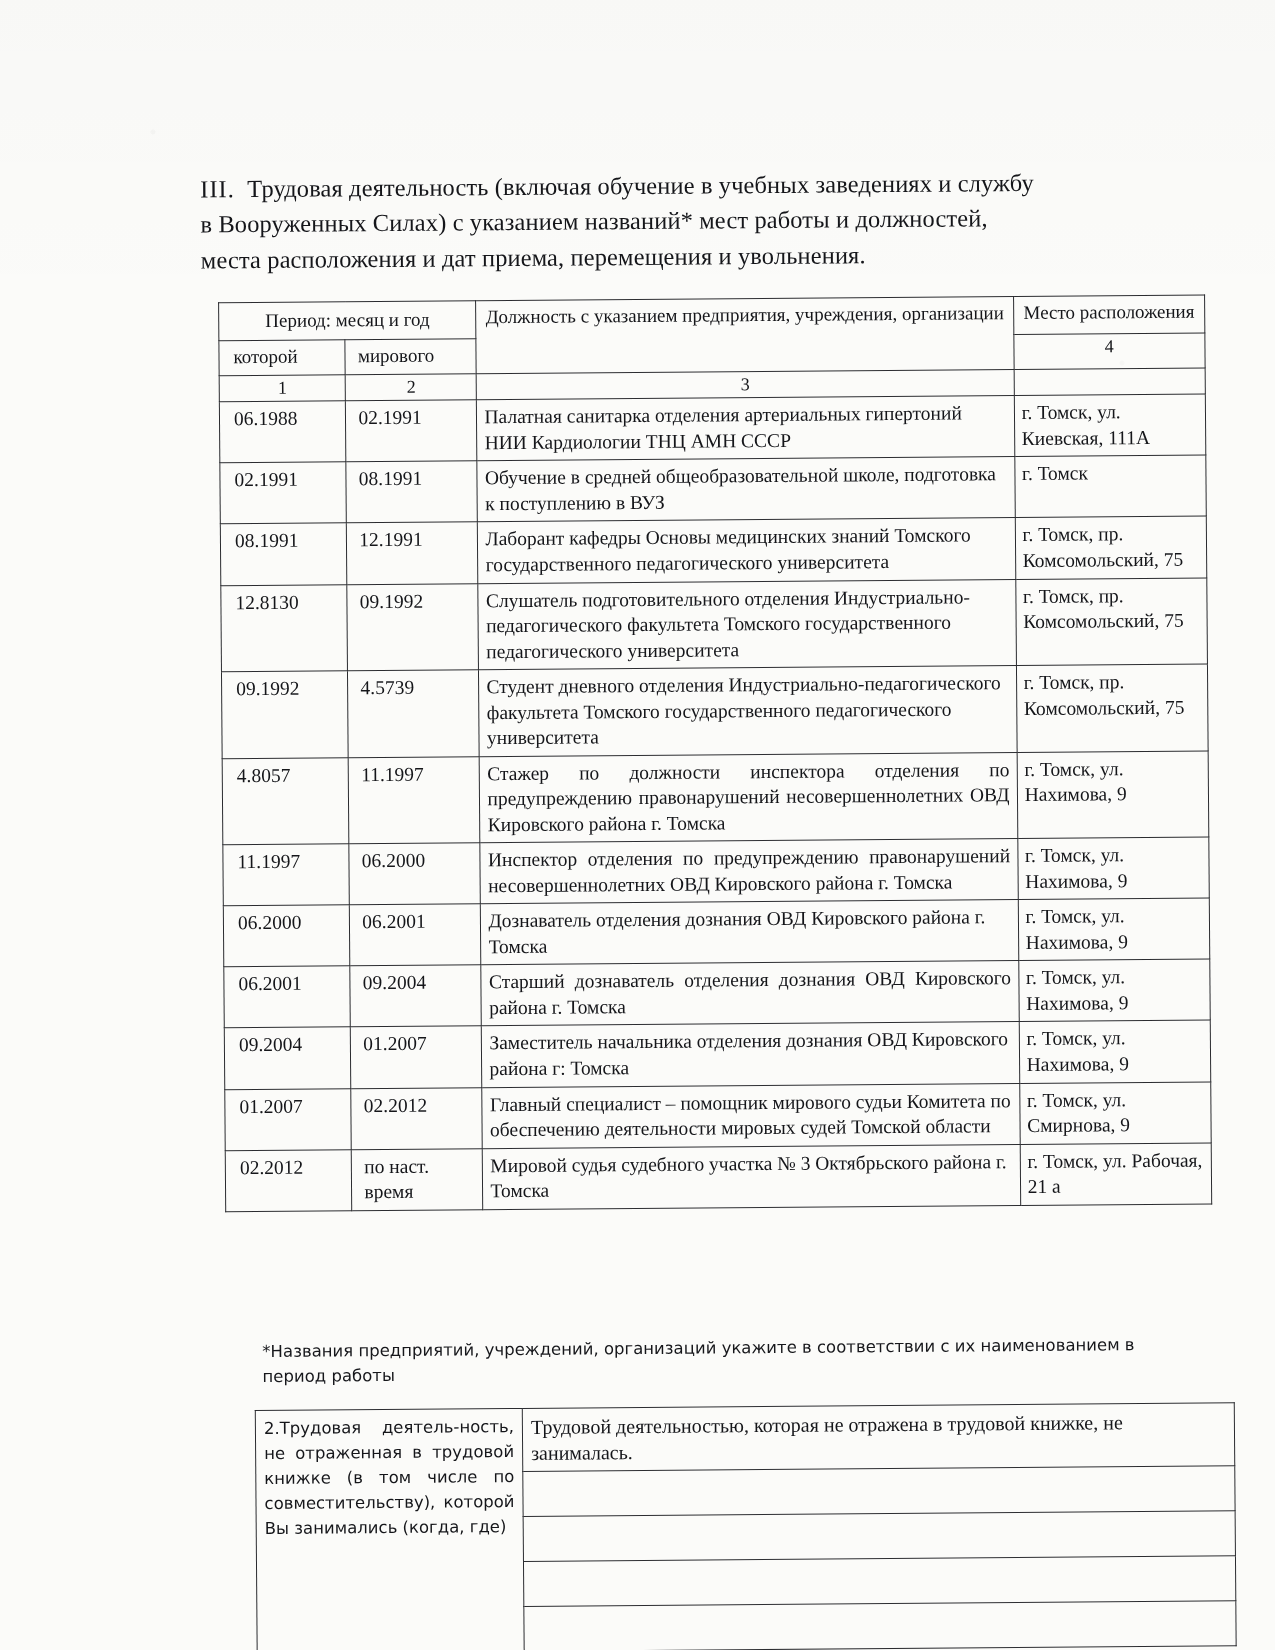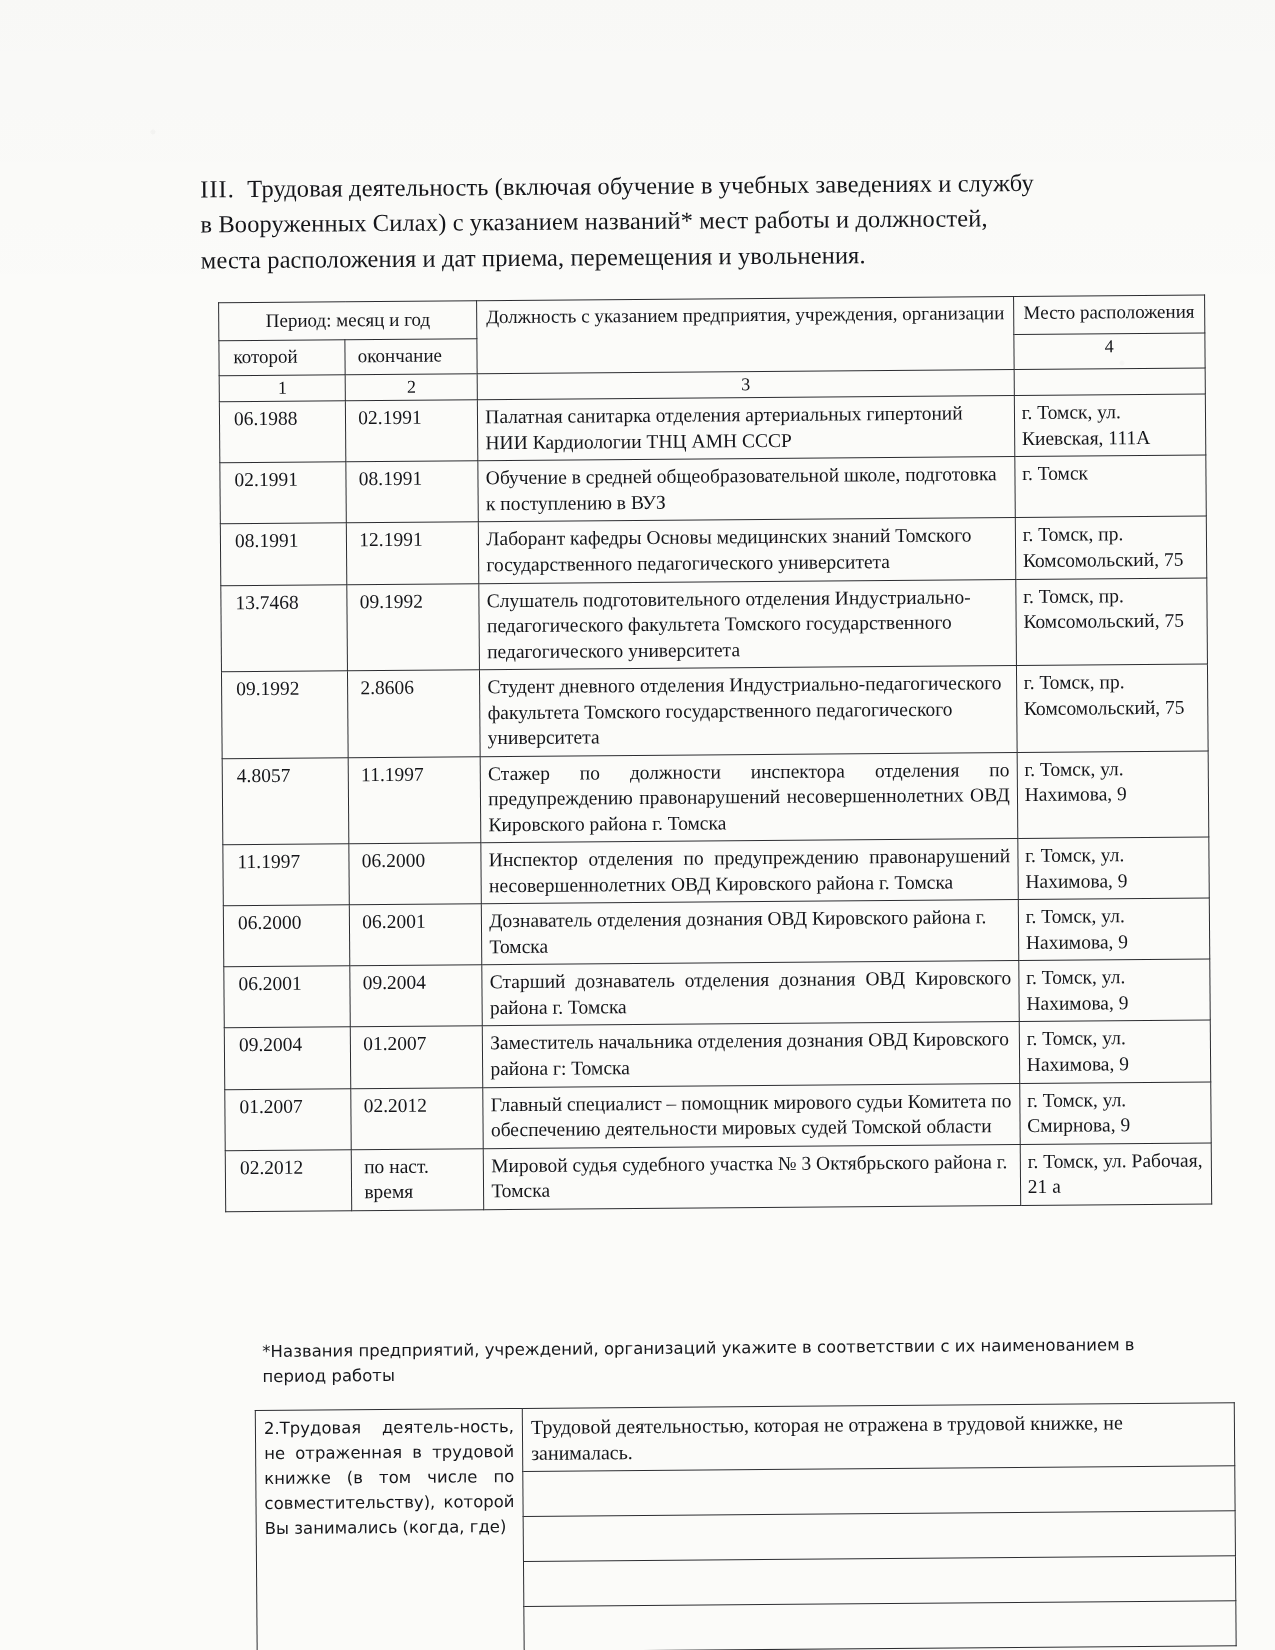--- a/index.html
+++ b/index.html
@@ -149,21 +149,21 @@
 
   <table class="work">
     <tbody>
         <tr>
       <td class="hdr-period" colspan="2">Период: месяц и год</td>
       <td class="hdr-center c3" rowspan="2">Должность с указанием предприятия, учреждения, организации</td>
       <td class="hdr-center c4">Место расположения</td>
     </tr>
     <tr>
       <td class="c1 hdr-center">которой</td>
-      <td class="c2 hdr-center">окончание</td>
+      <td class="c2 hdr-center">мирового</td>
       <td class="colnum">4</td>
     </tr>
     <tr>
       <td class="colnum">1</td>
       <td class="colnum">2</td>
       <td class="colnum">3</td>
       <td class="colnum"></td>
     </tr>
 
     <tr>
@@ -178,28 +178,28 @@
       <td class="c3">Обучение в средней общеобразовательной школе, подготовка к поступлению в ВУЗ</td>
       <td class="c4">г. Томск</td>
     </tr>
     <tr>
       <td class="c1">08.1991</td>
       <td class="c2">12.1991</td>
       <td class="c3">Лаборант кафедры Основы медицинских знаний Томского государственного педагогического университета</td>
       <td class="c4">г. Томск, пр. Комсомольский, 75</td>
     </tr>
     <tr>
-      <td class="c1">13.7468</td>
+      <td class="c1">12.8130</td>
       <td class="c2">09.1992</td>
       <td class="c3">Слушатель подготовительного отделения Индустриально-педагогического факультета Томского государственного  педагогического университета</td>
       <td class="c4">г. Томск, пр. Комсомольский, 75</td>
     </tr>
     <tr>
       <td class="c1">09.1992</td>
-      <td class="c2">2.8606</td>
+      <td class="c2">4.5739</td>
       <td class="c3">Студент дневного отделения Индустриально-педагогического факультета  Томского государственного  педагогического университета</td>
       <td class="c4">г. Томск, пр. Комсомольский, 75</td>
     </tr>
     <tr>
       <td class="c1">4.8057</td>
       <td class="c2">11.1997</td>
       <td class="c3 just">Стажер  по  должности  инспектора  отделения  по предупреждению правонарушений несовершеннолетних  ОВД  Кировского  района г. Томска</td>
       <td class="c4">г. Томск, ул. Нахимова, 9</td>
     </tr>
     <tr>

